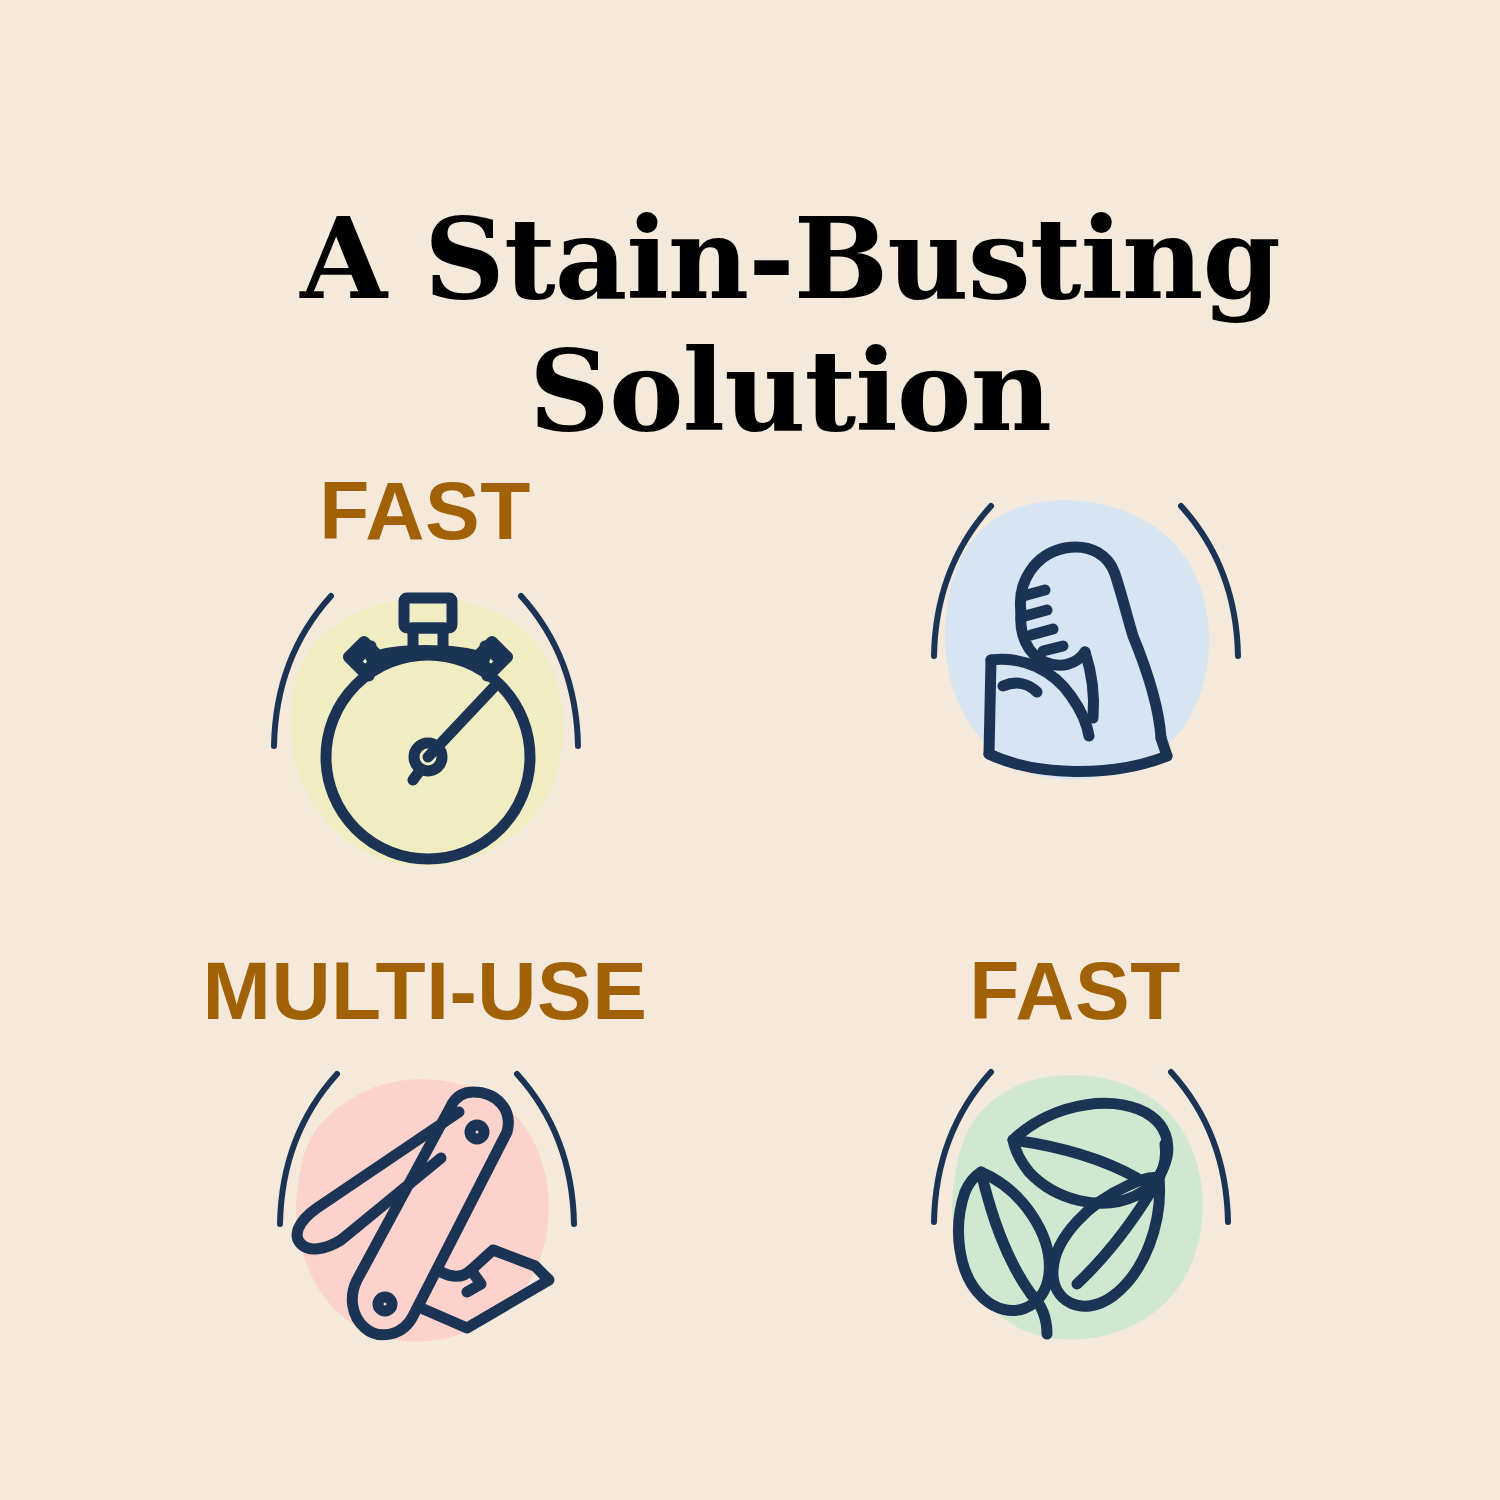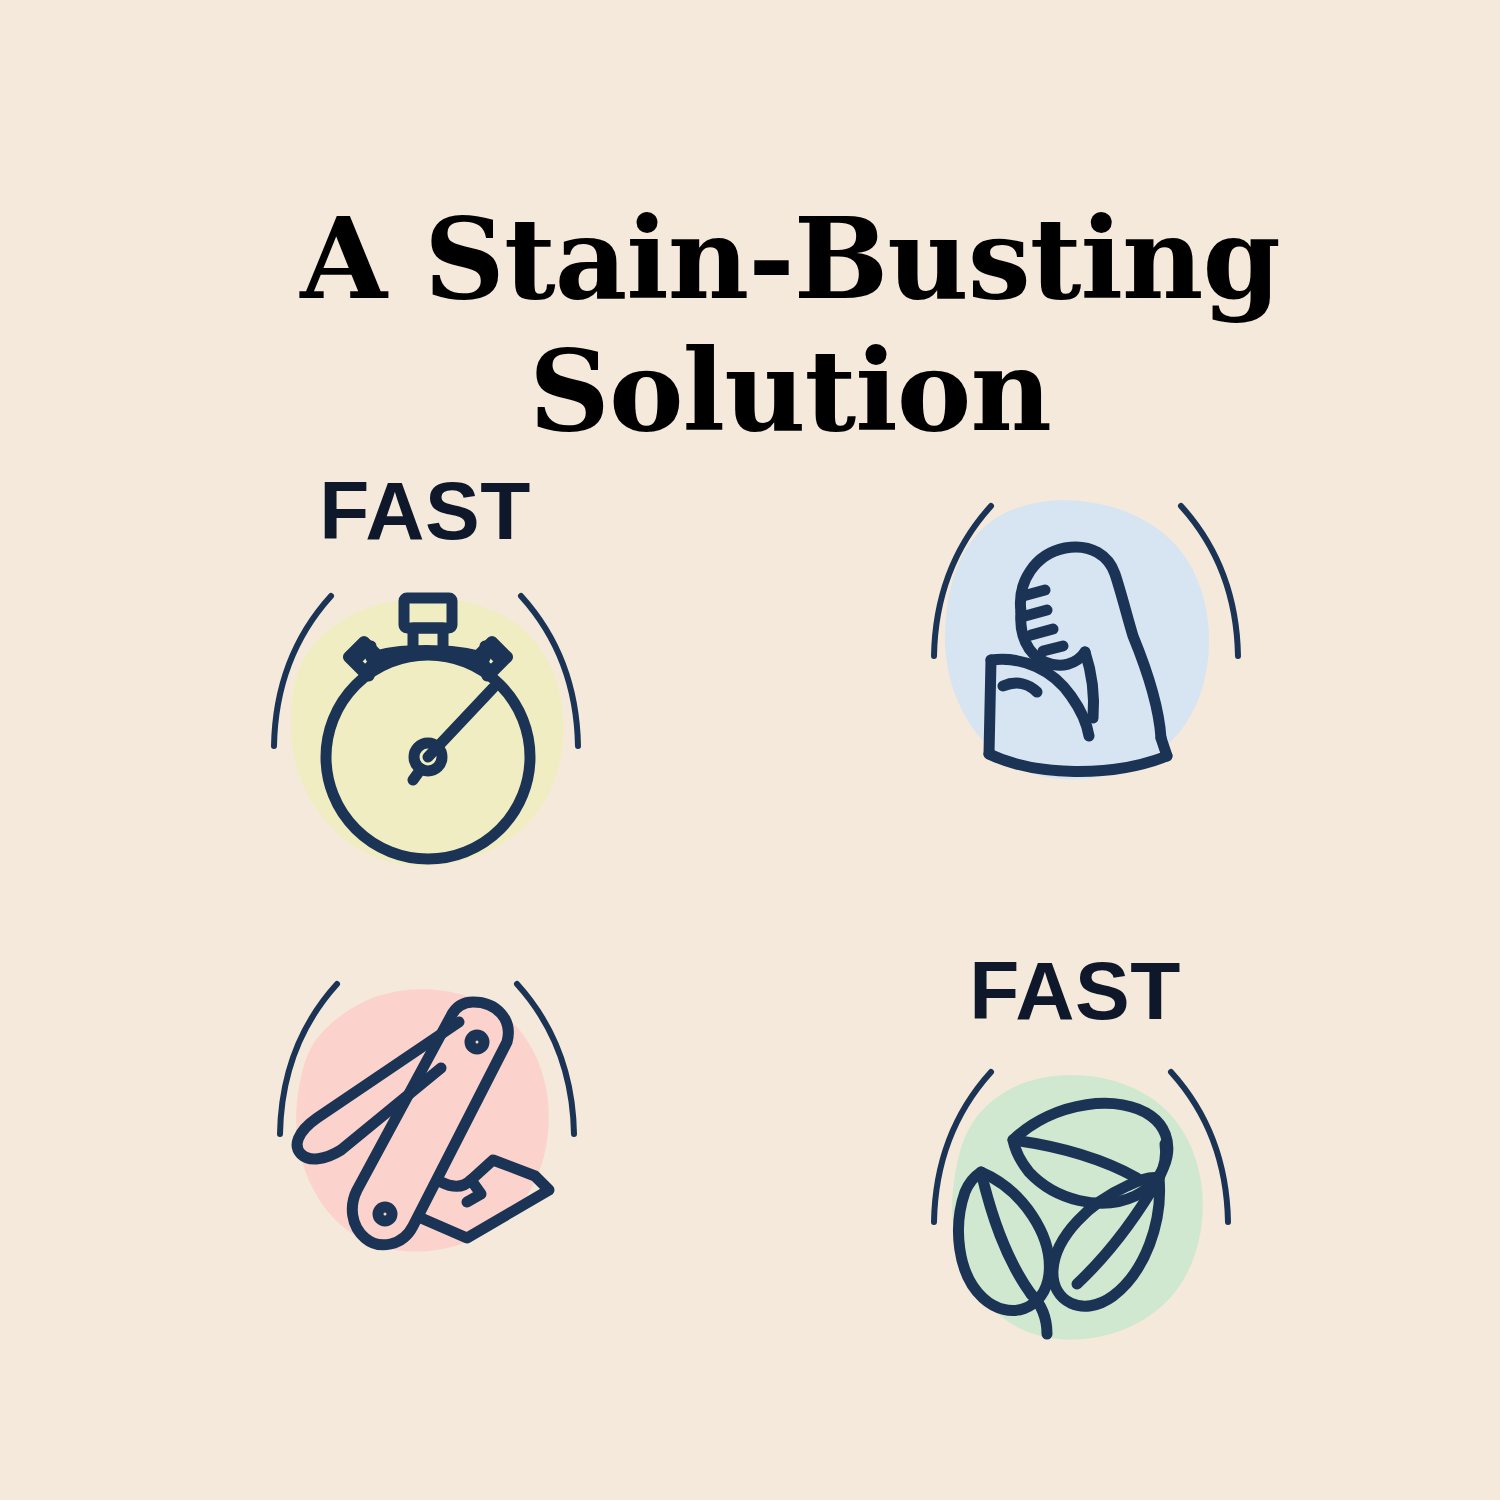--- a/index.html
+++ b/index.html
@@ -59,21 +59,21 @@
     position: relative;
     display: flex;
     flex-direction: column;
     align-items: center;
   }
   .feature-label {
     font-family: "Liberation Sans", sans-serif;
     font-weight: bold;
     font-size: 82px;
     letter-spacing: 0.5px;
-    color: #0f172a;
+    color: #a16207;
     line-height: 1;
     margin: 0 0 8px 0;
     white-space: nowrap;
   }
   .feature-art {
     position: relative;
     width: 360px;
     height: 330px;
   }
   .feature-art svg {
@@ -170,20 +170,21 @@
 
             <path d="M266 268 L272 286"></path>
             <path d="M94 284 C140 306 216 308 272 286"></path>
             <path d="M96 190 L94 284"></path>
           </g>
         </svg>
       </div>
     </div>
 
     <div class="feature">
+      <div class="feature-label">MULTI-USE</div>
       <div class="feature-art">
         <svg viewBox="0 0 360 330" xmlns="http://www.w3.org/2000/svg">
 
           <path fill="#fbd3cc" d="M104 60 C154 26 238 34 276 82 C314 130 312 208 276 254
                    C240 300 166 314 118 290 C70 266 46 206 52 152
                    C58 98 72 82 104 60 Z"></path>
 
           <g fill="none" stroke="#1b3455" stroke-width="6" stroke-linecap="round">
             <path d="M92 34 C54 76 36 128 35 184"></path>
             <path d="M272 34 C310 76 328 128 329 184"></path>

